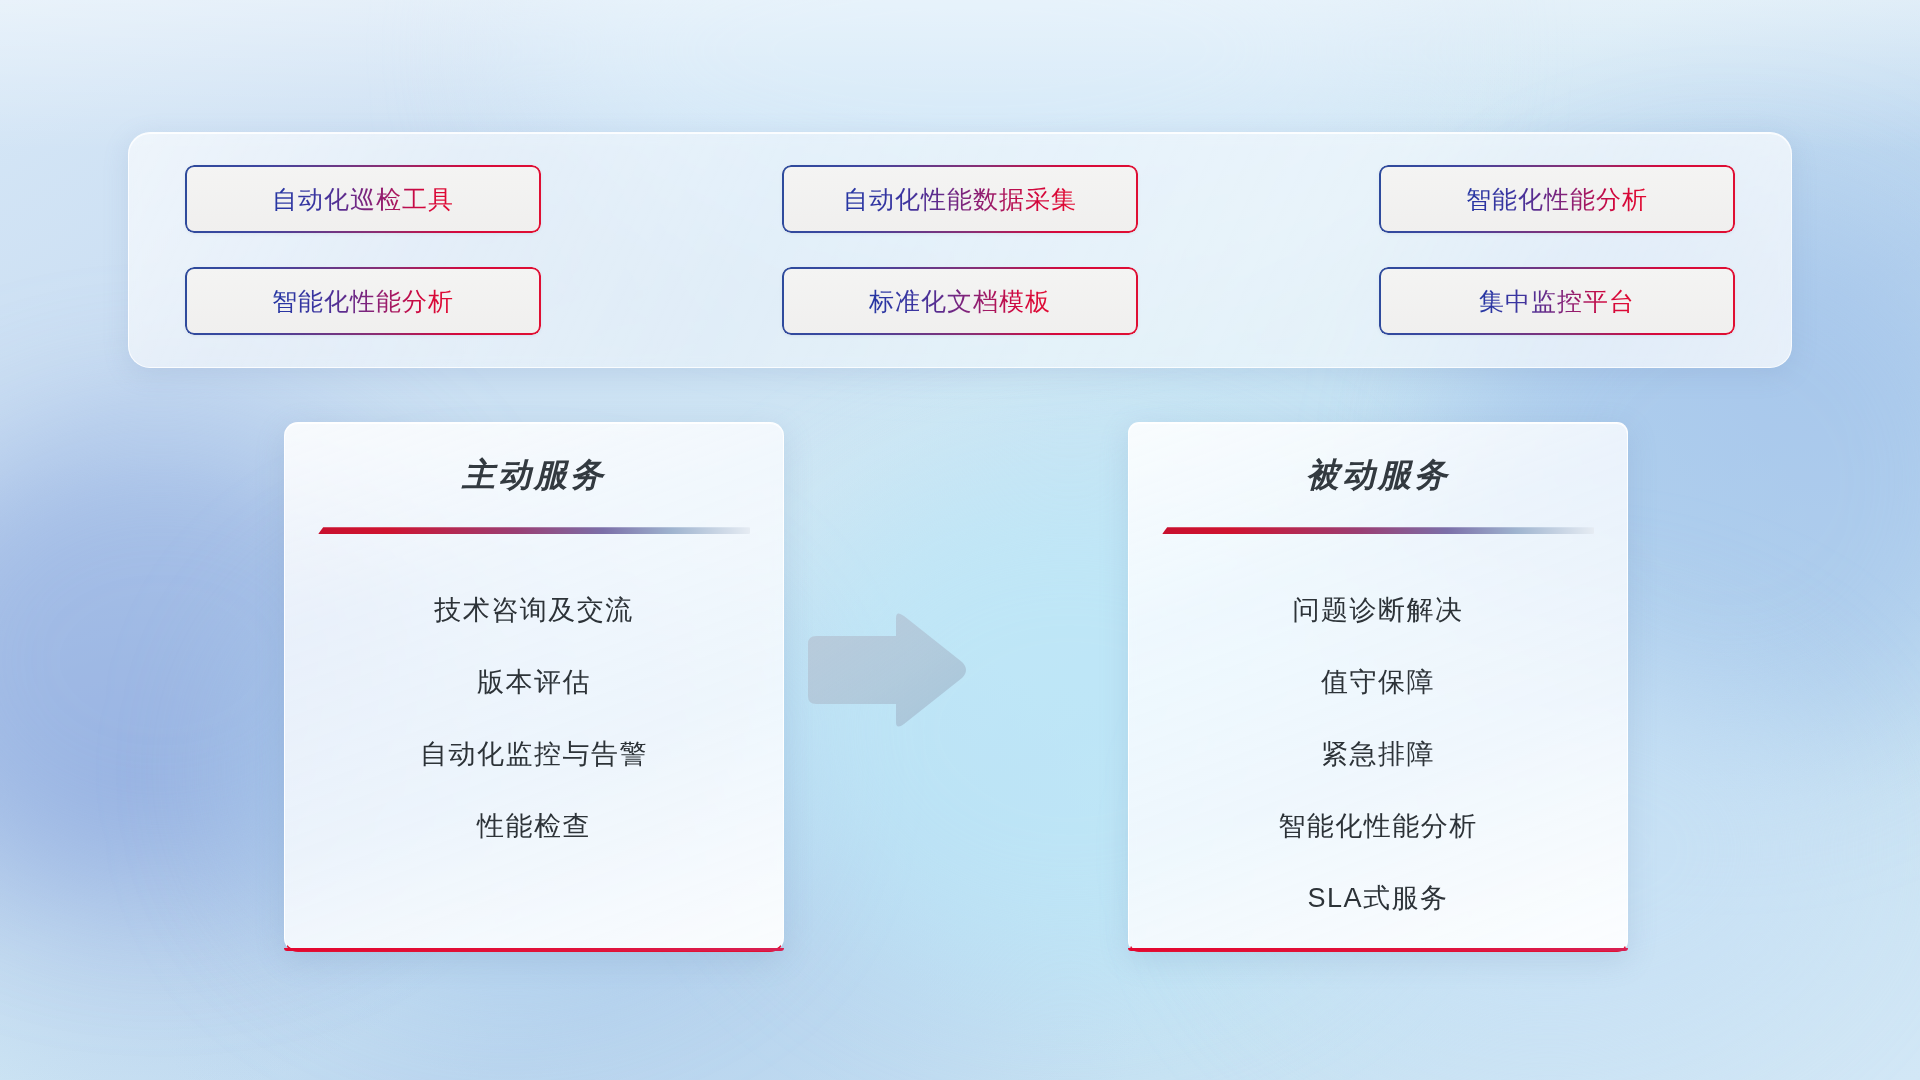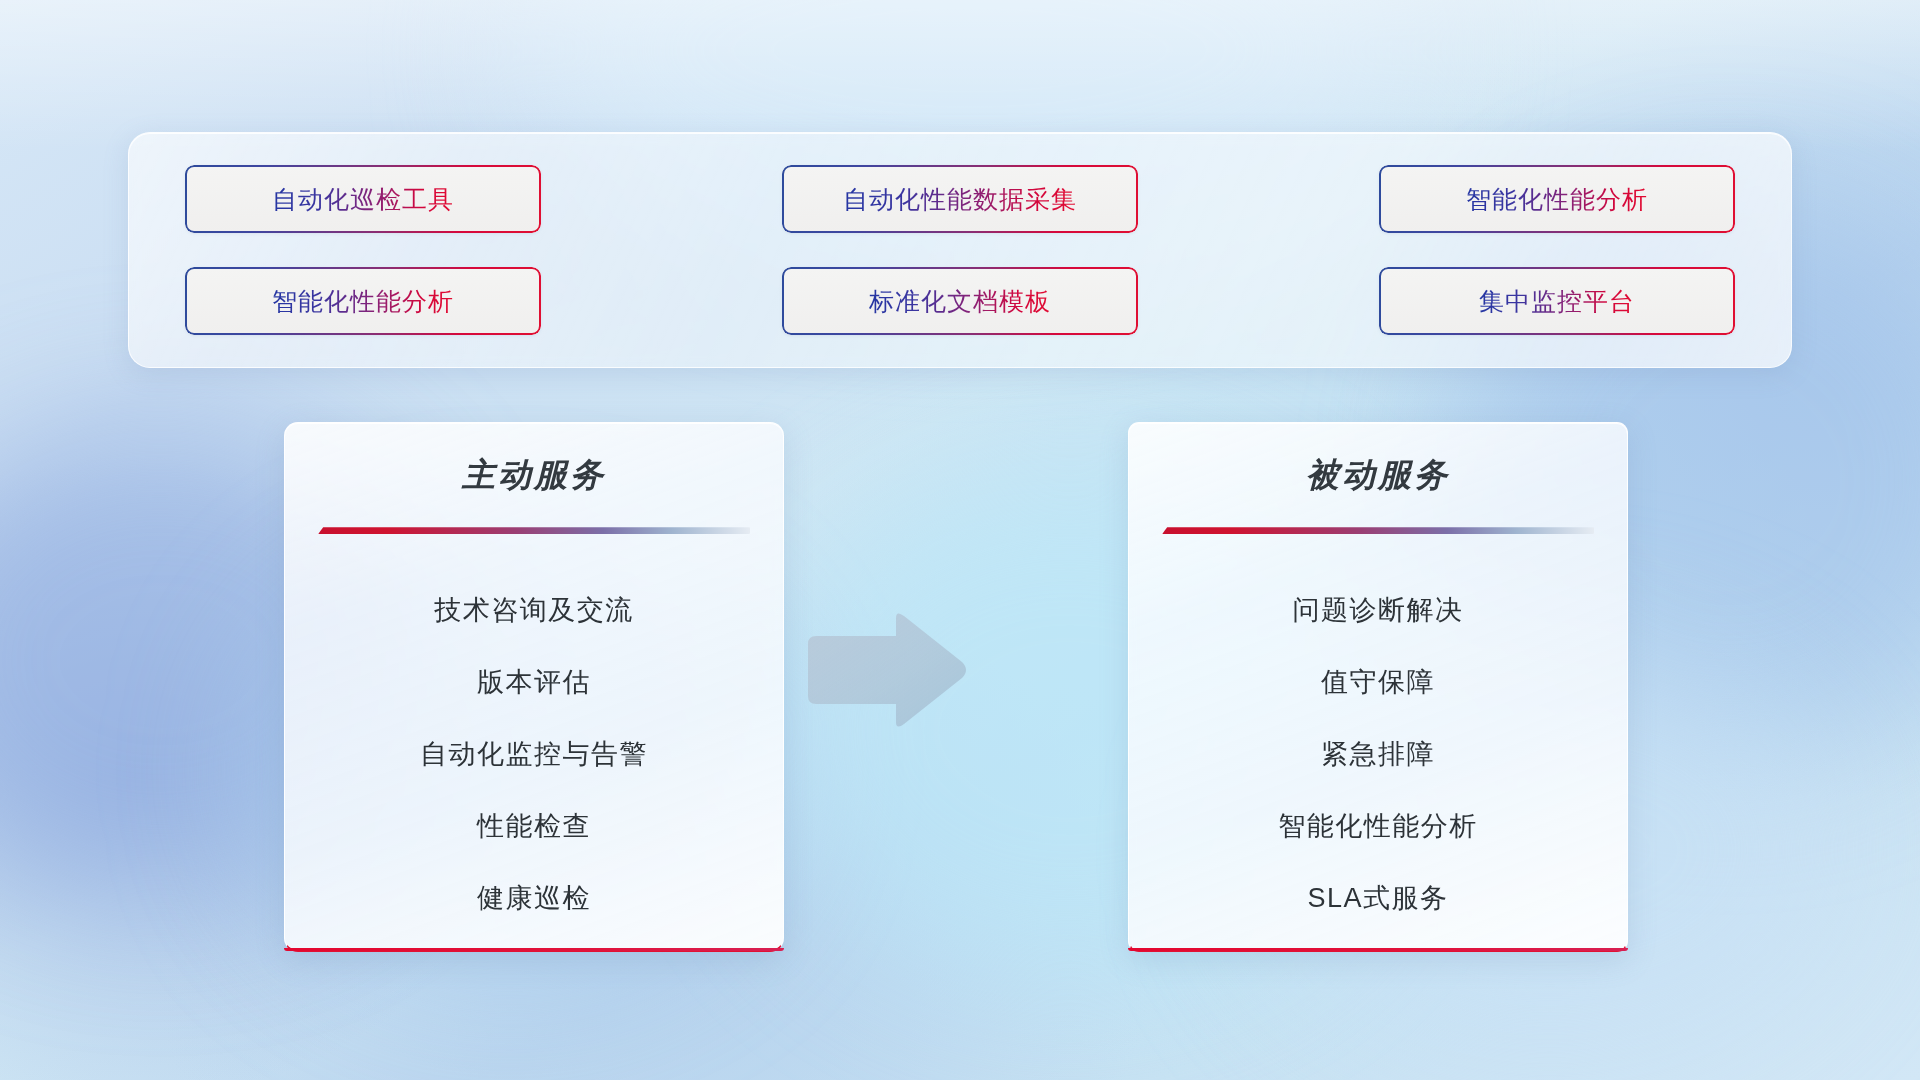--- a/index.html
+++ b/index.html
@@ -143,21 +143,20 @@
 </div>
 
 <div class="service-card" id="card-proactive">
   <div class="card-title">主动服务</div>
   <div class="title-rule"></div>
   <div class="card-list">
     <div class="list-item">技术咨询及交流</div>
     <div class="list-item">版本评估</div>
     <div class="list-item">自动化监控与告警</div>
     <div class="list-item">性能检查</div>
-    <div class="list-item">健康巡检</div>
   </div>
 </div>
 
 <div id="flow-arrow">
   <svg width="170" height="120" viewBox="0 0 170 120" xmlns="http://www.w3.org/2000/svg" aria-hidden="true">
     <defs>
       <linearGradient id="arrowGrad" x1="0" y1="0" x2="1" y2="1">
         <stop offset="0%" stop-color="#b9c9d9" stop-opacity="0.92"></stop>
         <stop offset="55%" stop-color="#aec4d6" stop-opacity="0.80"></stop>
         <stop offset="100%" stop-color="#9fb8cd" stop-opacity="0.70"></stop>

